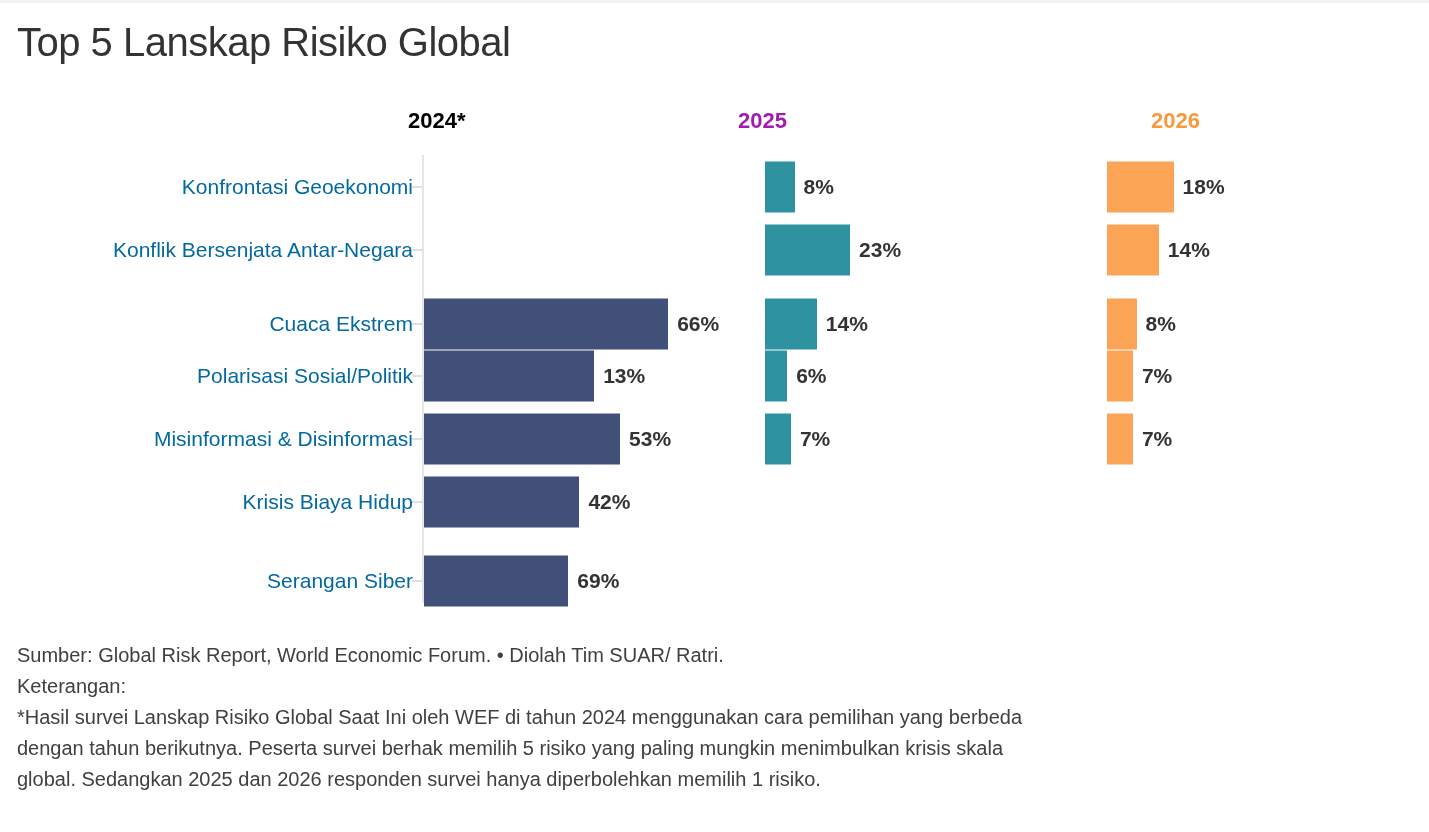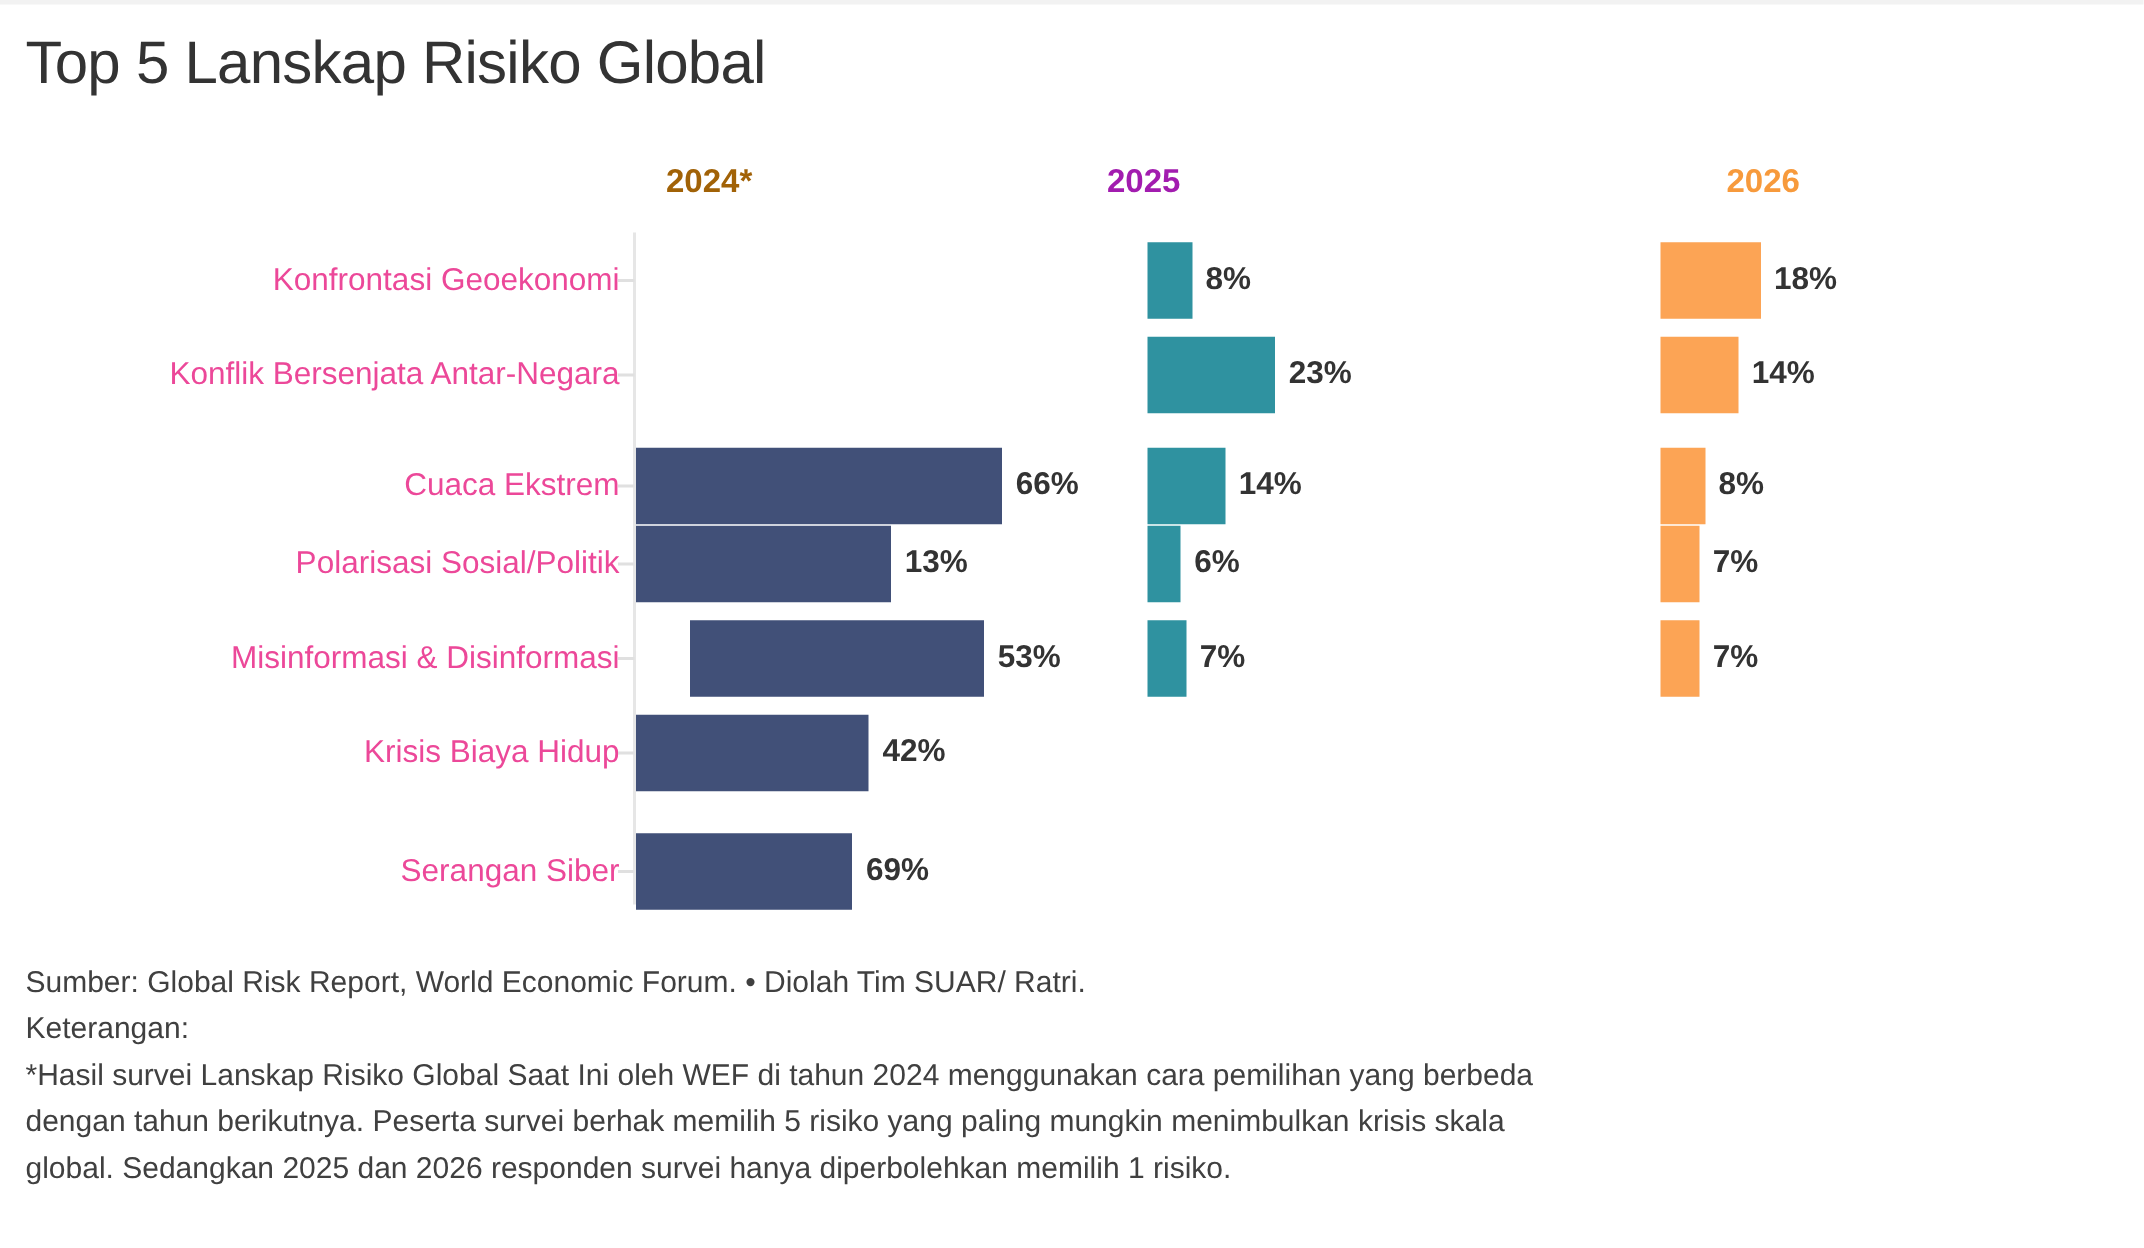--- a/index.html
+++ b/index.html
@@ -31,21 +31,21 @@
     letter-spacing: -0.5px;
     white-space: nowrap;
   }
   .col-header {
     position: absolute;
     top: 108px;
     font-size: 22px;
     font-weight: bold;
     white-space: nowrap;
   }
-  #header-2024 { left: 444px; color: #a16207; }
+  #header-2024 { left: 408px; color: #000000; }
   #header-2025 { left: 738px; color: #a21caf; text-align: center; }
   #header-2026 { left: 1107px; color: #f79a3c; margin-left: 44px; }
 
   #plot {
     position: absolute;
     left: 0;
     top: 155px;
     width: 1429px;
     height: 455px;
   }
@@ -63,21 +63,21 @@
     left: 0;
     width: 1429px;
     height: 63px;
   }
   .row-label {
     position: absolute;
     right: 1016px; 
     top: 50%;
     transform: translateY(-50%);
     font-size: 21px;
-    color: #ec4899;
+    color: #0369a1;
     white-space: nowrap;
     text-align: right;
   }
   .tick {
     position: absolute;
     left: 412px;
     top: 50%;
     transform: translateY(-50%);
     width: 11px;
     height: 2px;
@@ -193,21 +193,21 @@
           <span class="bar-value">6%</span>
         </div>
         <div class="bar-group" id="g2026-r3" style="left: 1107px;">
           <div class="bar bar-2026" style="width: 25.9px; background: rgb(252, 164, 85);"></div>
           <span class="bar-value">7%</span>
         </div>
       </div>
       <div class="row" style="top: 252px;">
         <div class="row-label">Misinformasi &amp; Disinformasi</div>
         <div class="tick"></div>
-        <div class="bar-group" id="g2024-r4" style="left: 424px; margin-left: 36px;">
+        <div class="bar-group" id="g2024-r4" style="left: 424px;">
           <div class="bar bar-2024" style="width: 196.1px; background: rgb(65, 80, 120);"></div>
           <span class="bar-value">53%</span>
         </div>
         <div class="bar-group" id="g2025-r4" style="left: 765px;">
           <div class="bar bar-2025" style="width: 25.9px; background: rgb(47, 146, 160);"></div>
           <span class="bar-value">7%</span>
         </div>
         <div class="bar-group" id="g2026-r4" style="left: 1107px;">
           <div class="bar bar-2026" style="width: 25.9px; background: rgb(252, 164, 85);"></div>
           <span class="bar-value">7%</span>

